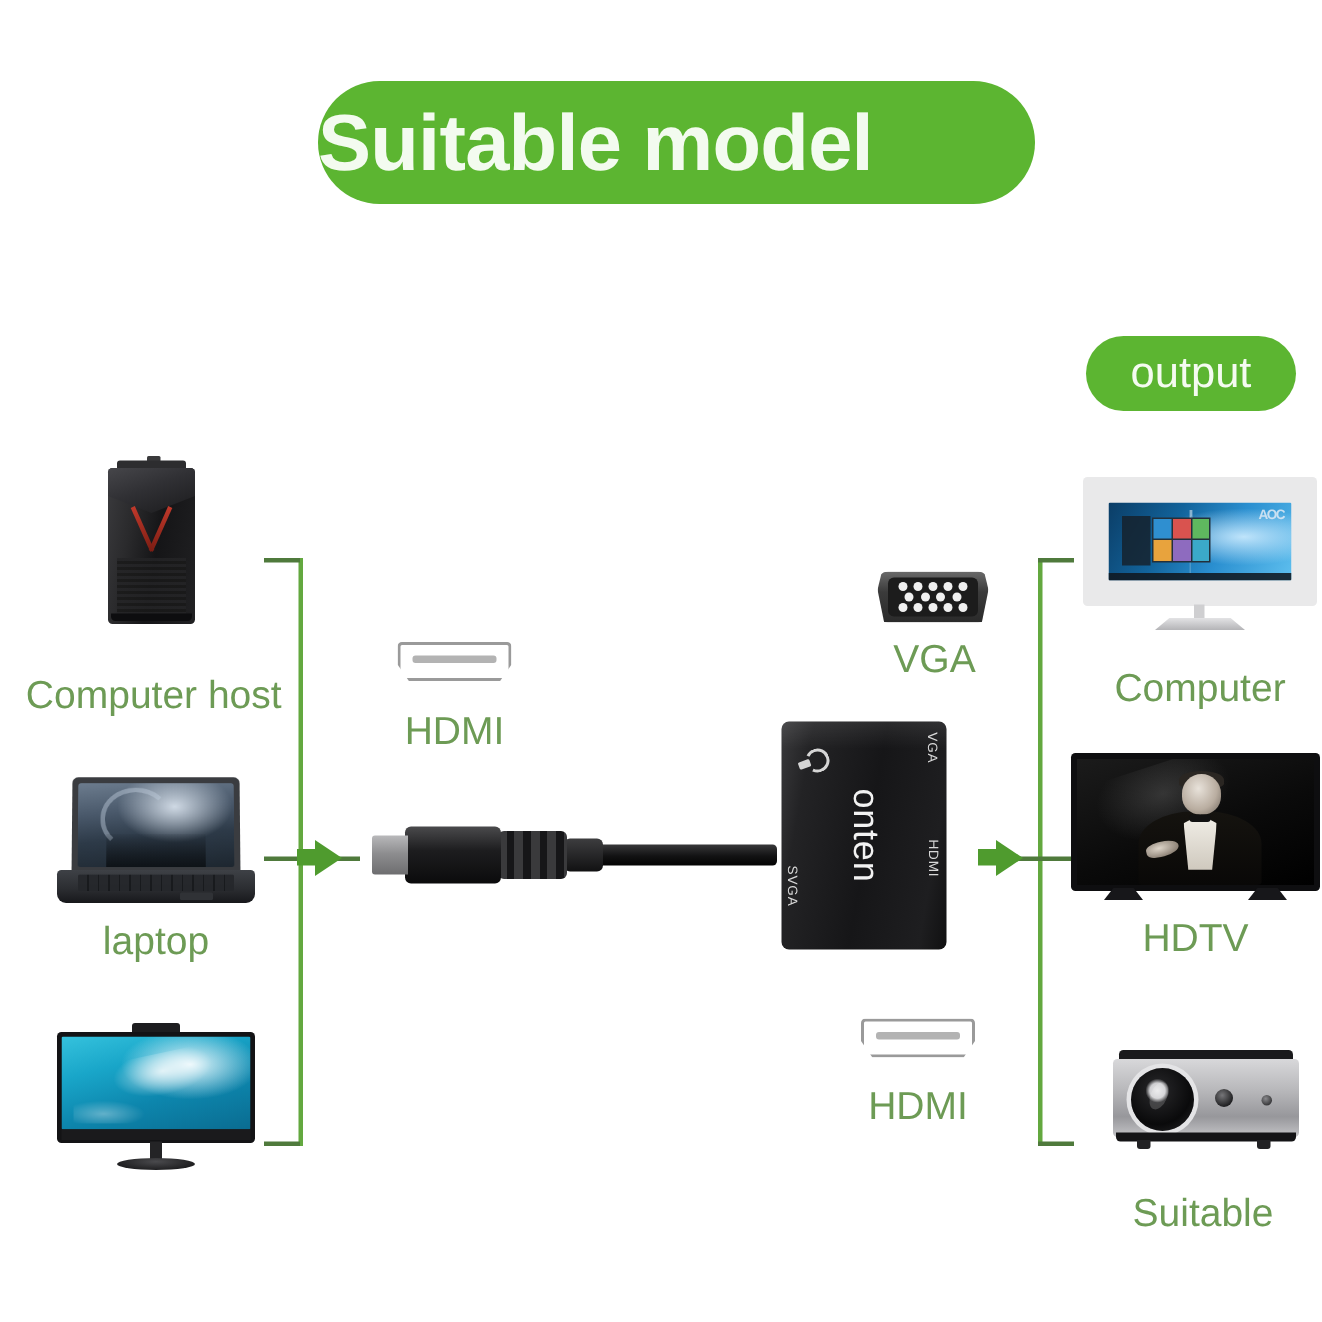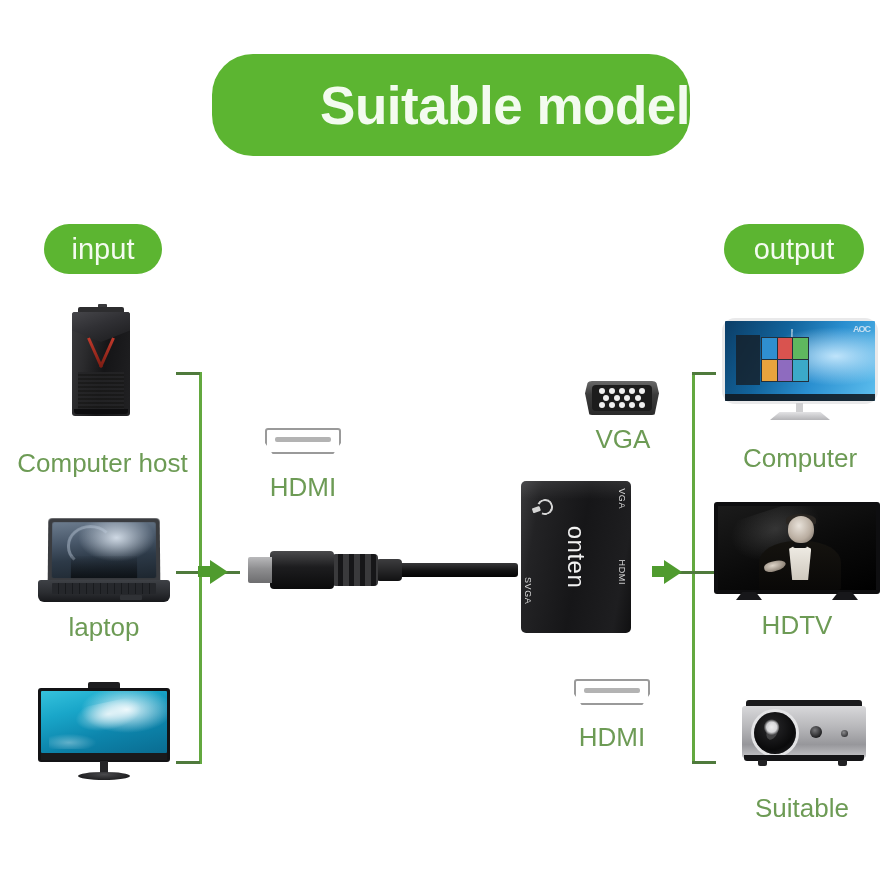--- a/index.html
+++ b/index.html
@@ -9,24 +9,24 @@
     font-family: "Liberation Sans", sans-serif;
     position: relative;
     overflow: hidden;
   }
   .stage { position: absolute; inset: 0; }
 
   
   .title-pill {
     position: absolute;
     left: 212px; top: 54px;
-    width: 478px; height: 102px;
+    width: 478px; height: 82px;
     background: #5cb531;
     border-radius: 41px;
-    display: flex; align-items: center; justify-content: flex-end;
+    display: flex; align-items: center; justify-content: flex-start;
   }
   .title-pill .txt {
     color: #f3fbef;
     font-size: 53px;
     font-weight: bold;
     letter-spacing: -0.5px;
     white-space: nowrap;
   }
 
   
@@ -298,21 +298,21 @@
   .jack-icon::after {
     content: ""; position: absolute; left: -7px; top: 3px;
     width: 8px; height: 5px; background: #d5d5d5; border-radius: 1px;
   }
 
   
   
   .monitor { position: absolute; left: 722px; top: 318px; width: 156px; height: 104px; }
   .mon-panel {
     position: absolute; left: 0; top: 0; width: 156px; height: 86px;
-    background: #e9e9ea; border-radius: 13px; padding: 3px;
+    background: #e9e9ea; border-radius: 3px; padding: 17px;
   }
   .mon-screen {
     width: 100%; height: 100%; position: relative; overflow: hidden;
     background:
       radial-gradient(ellipse at 74% 44%, #bfe4fb 0%, rgba(191,228,251,0) 46%),
       linear-gradient(120deg,#0b3d66 0%,#12639b 34%,#2a8fd0 62%,#5fc0ef 100%);
     border-radius: 1px;
   }
   .mon-screen .rays {
     position: absolute; left: 44%; top: 10%; width: 56%; height: 80%;
@@ -448,23 +448,20 @@
 </style>
 </head>
 <body>
 
 <div class="stage">
 
   <div class="title-pill">
     <span class="txt">Suitable model</span>
   </div>
 
-  <div class="pill pill-input">
-    <span class="txt">input</span>
-  </div>
   <div class="pill pill-output">
     <span class="txt">output</span>
   </div>
 
   <div class="vline" style="left:199px; top:372px; height:392px;"></div>
   <div class="hline" style="left:176px; top:372px; width:24px;"></div>
   <div class="hline" style="left:176px; top:761px; width:24px;"></div>
   <div class="hline" style="left:176px; top:571px; width:64px;"></div>
   <div class="arrow-tail" style="left:198px; top:566px;"></div>
   <div class="arrow" style="left:210px; top:560px;"></div>

